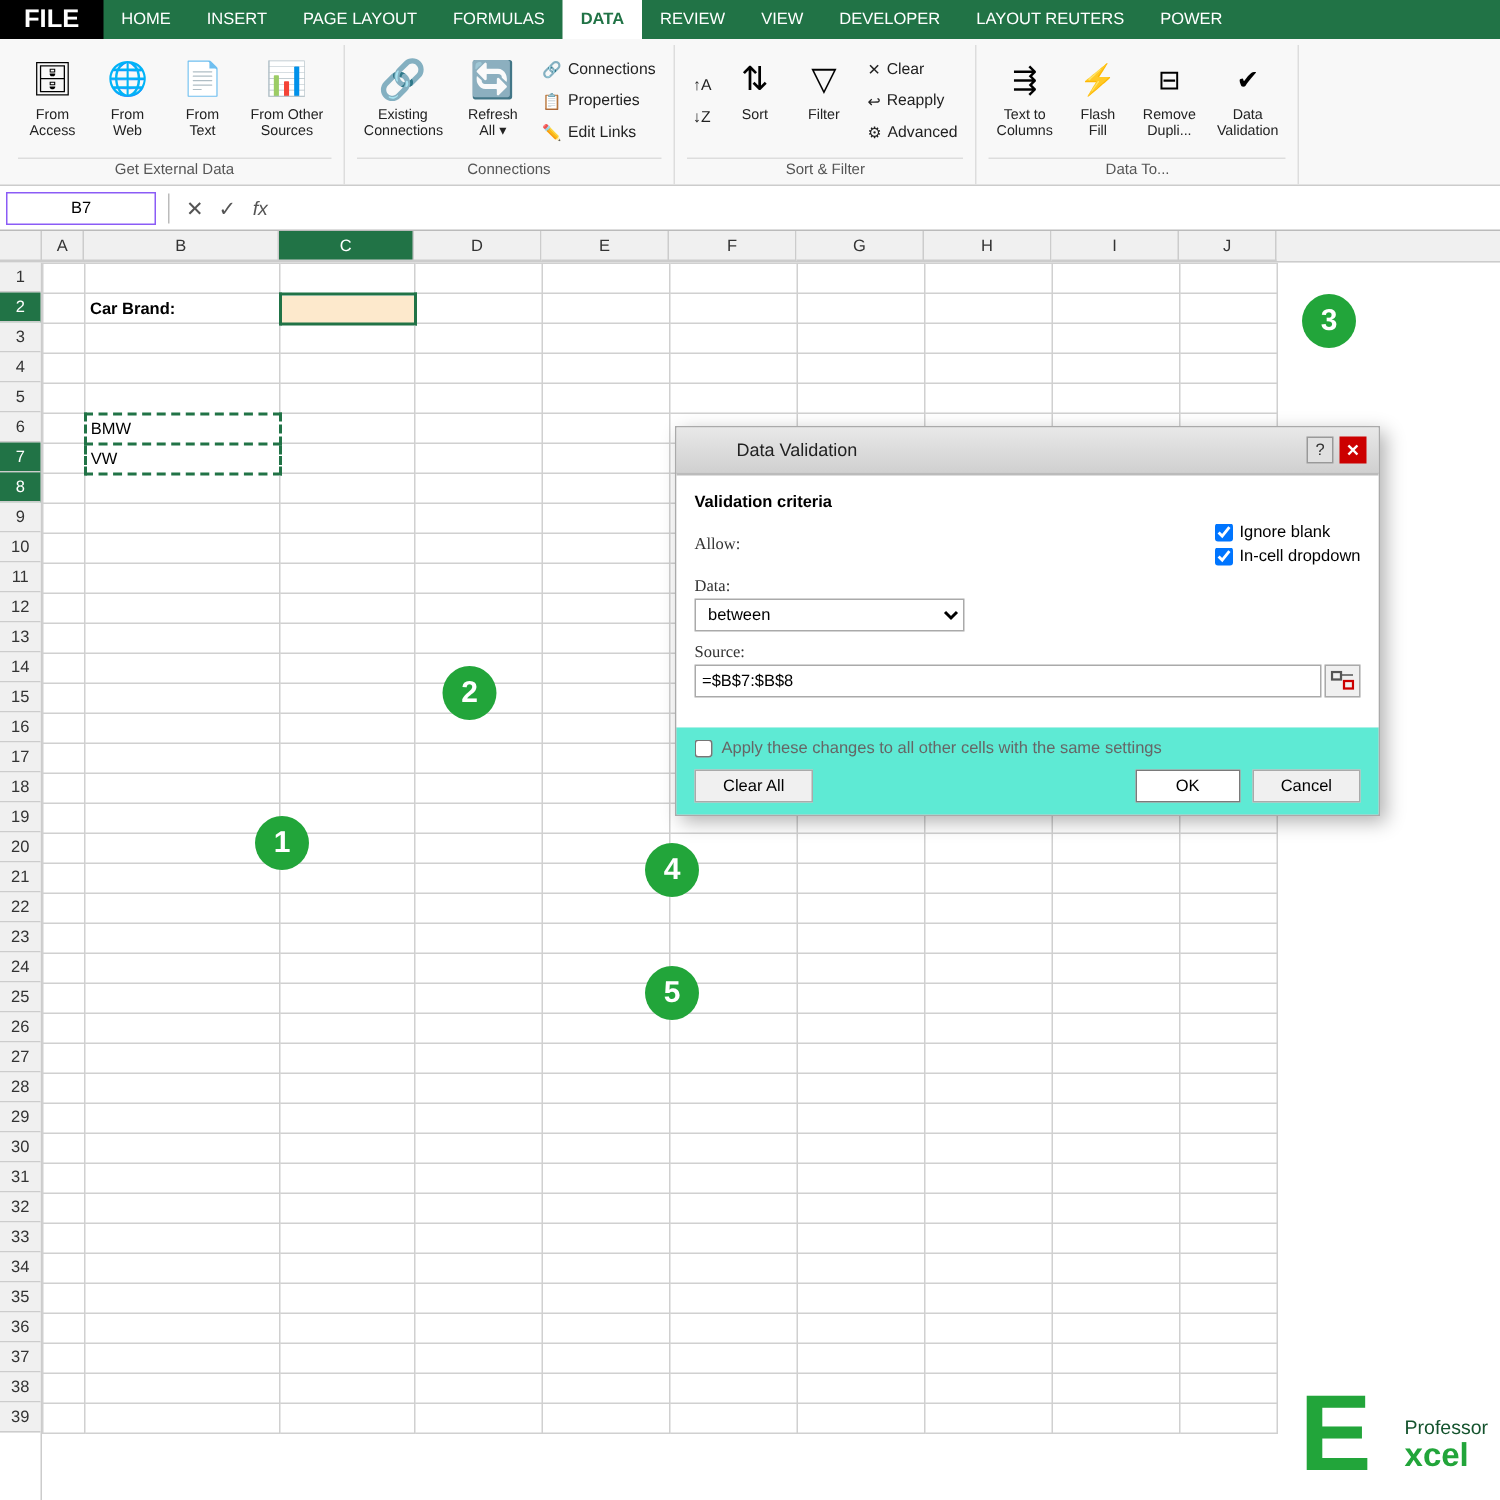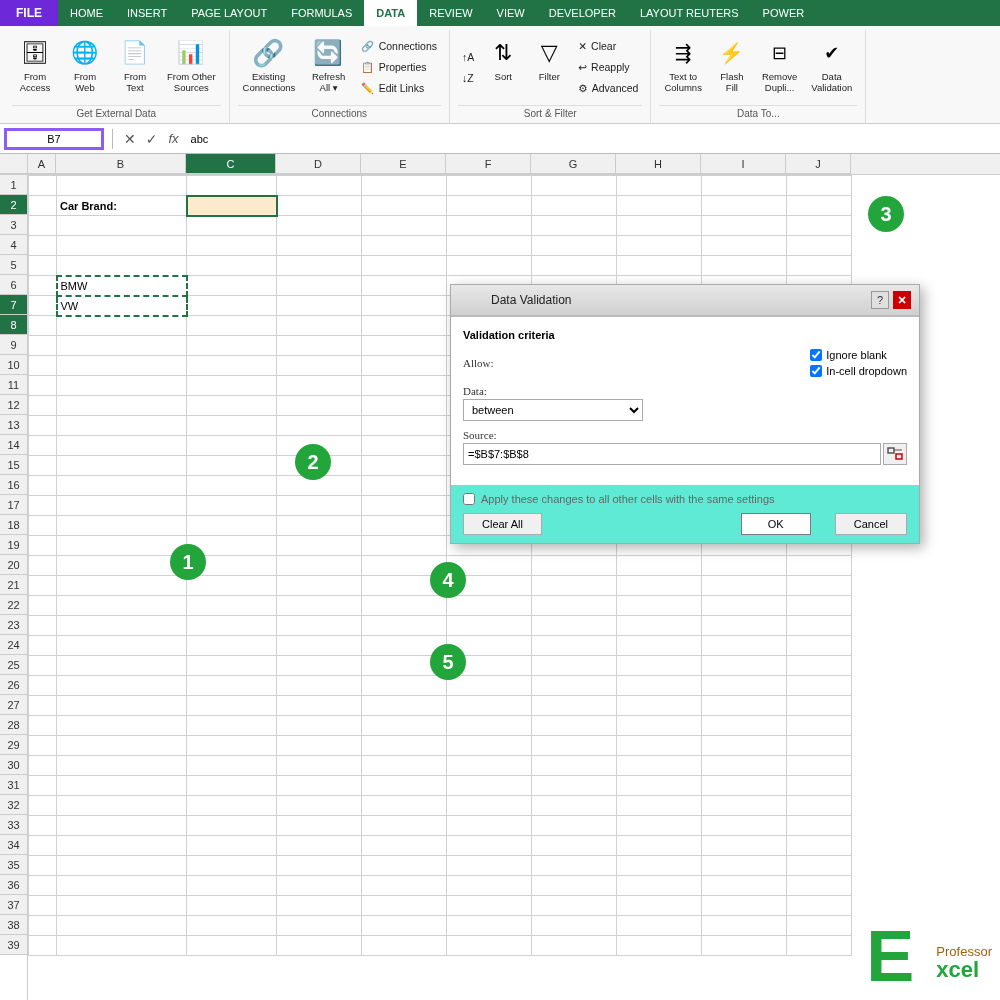--- a/index.html
+++ b/index.html
@@ -6,25 +6,25 @@
     body { font-family: 'Segoe UI', Arial, sans-serif; font-size: 11px; background: #fff; width: 1000px; height: 1000px; overflow: hidden; }
 
     
     .ribbon-tabs {
       display: flex;
       background: #217346;
       height: 26px;
       align-items: stretch;
     }
     .file-tab {
-      background: #6d28d9;
+      background: #000000;
       color: #fff;
       padding: 0 16px;
       display: flex; align-items: center;
-      font-size: 12px; font-weight: bold;
+      font-size: 17px; font-weight: bold;
       cursor: pointer;
     }
     .ribbon-tab {
       color: #fff;
       padding: 0 12px;
       display: flex; align-items: center;
       font-size: 11px;
       cursor: pointer;
     }
     .ribbon-tab.active {
@@ -116,21 +116,21 @@
       align-items: center;
       height: 30px;
       border-bottom: 1px solid #bbb;
       background: #fff;
       padding: 0 4px;
       gap: 4px;
     }
     .name-box {
       width: 100px;
       height: 22px;
-      border: 3px solid #8b5cf6;
+      border: 1px solid #8b5cf6;
       padding: 1px 4px;
       font-size: 11px;
       text-align: center;
     }
     .formula-bar-divider { width: 1px; height: 20px; background: #bbb; margin: 0 4px; }
     .formula-bar-btn { font-size: 14px; color: #555; cursor: pointer; padding: 0 3px; }
     .fx-label { font-size: 13px; color: #555; font-style: italic; padding: 0 4px; }
     .formula-input { flex: 1; font-size: 11px; border: none; outline: none; padding: 0 4px; }
     .col-header-row {
       display: flex;
@@ -345,21 +345,21 @@
       gap: 0;
       pointer-events: none;
     }
     .watermark-text {
       display: flex;
       flex-direction: column;
       justify-content: center;
     }
     .watermark-prof {
       font-size: 13px;
-      color: #a16207;
+      color: #14532d;
       font-weight: normal;
     }
     .watermark-excel {
       font-size: 22px;
       font-weight: 900;
       color: #22a53a;
       font-family: Arial Black, Arial, sans-serif;
       line-height: 1;
     }
 
@@ -520,21 +520,20 @@
     </div>
 
   </div>
 
   <div class="formula-bar">
     <input class="name-box" value="B7" readonly="" style="">
     <div class="formula-bar-divider"></div>
     <span class="formula-bar-btn">✕</span>
     <span class="formula-bar-btn">✓</span>
     <span class="fx-label">fx</span>
-    <input class="formula-input" value="abc" style="">
   </div>
 
   <div class="spreadsheet-main">
 
     <div class="col-header-row">
       <div class="corner-cell"></div>
       <div class="col-header" style="width:28px;">A</div>
       <div class="col-header" style="width:130px;">B</div>
       <div class="col-header selected" style="width:90px;">C</div>
       <div class="col-header" style="width:85px;">D</div>
@@ -1141,21 +1140,21 @@
             </div>
           </div>
         </div>
         <div class="dialog-footer">
           <div class="dialog-apply-row">
             <input type="checkbox" style="">
             <span>Apply these changes to all other cells with the same settings</span>
           </div>
           <div class="dialog-buttons">
             <button class="dialog-btn">Clear All</button>
-            <div style="display:flex; gap:24px;">
+            <div style="display:flex; gap:8px;">
               <button class="dialog-btn ok-btn">OK</button>
               <button class="dialog-btn">Cancel</button>
             </div>
           </div>
         </div>
       </div>
 
       <div class="badge" style="top:390px; left:170px;">1</div>
       <div class="badge" style="top:290px; left:295px;">2</div>
       <div class="badge" style="top:42px; left:868px;">3</div>

